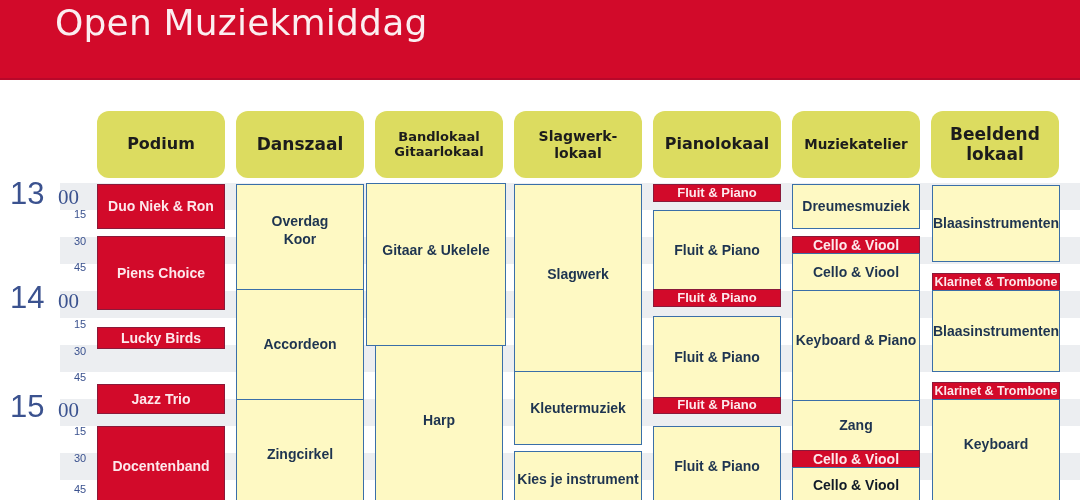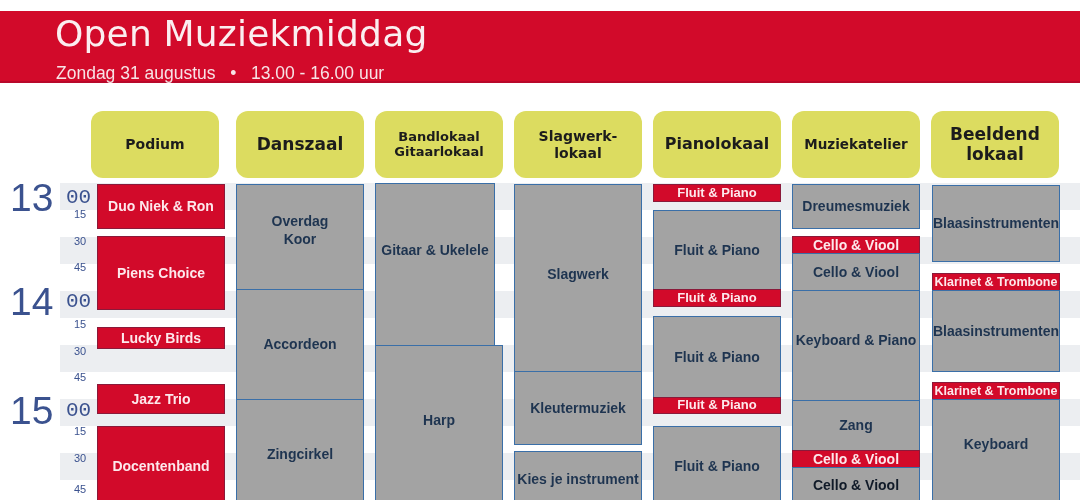--- a/index.html
+++ b/index.html
@@ -1,41 +1,40 @@
 <!DOCTYPE html>
 <html><head>
 <meta charset="utf-8">
 <style>
   * { box-sizing: border-box; margin: 0; padding: 0; }
   html, body { width: 1080px; height: 500px; overflow: hidden; background: #ffffff; font-family: "DejaVu Sans", sans-serif; }
-  .header { position: absolute; left: 0; top: 11px; width: 1080px; height: 72px; background: #d20a2a; border-bottom: 2px solid #b8082a; }
+  .header { position: absolute; left: 0; top: 0; width: 1080px; height: 80px; background: #d20a2a; border-bottom: 2px solid #b8082a; }
   .title { position: absolute; left: 55px; top: 2px; color: #fbeef0; font-family: "DejaVu Sans", sans-serif; font-size: 36px; font-weight: 500; letter-spacing: 0.2px; }
   .subtitle { position: absolute; left: 56px; top: 52px; color: #f7e3e6; font-family: "Liberation Sans", sans-serif; font-size: 17.5px; white-space: pre; }
   .logo { position: absolute; left: 1005px; top: 0; width: 68px; height: 61px; background: #ffffff; display: flex; align-items: center; justify-content: center; }
   .logo span { color: #c8102e; font-family: "DejaVu Sans", sans-serif; font-weight: bold; font-style: italic; font-size: 27px; letter-spacing: -1px; }
 
   .band { position: absolute; left: 60px; width: 1020px; height: 27px; background: #eceef1; }
-  .hour { position: absolute; left: 10px; font-family: "Liberation Sans", sans-serif; font-size: 39px; color: #3b528f; line-height: 1; }
-  .min00 { position: absolute; left: 66px; font-family: Liberation Mono, monospace; font-size: 21px; color: #3b528f; line-height: 1; text-align: center; }
+  .hour { position: absolute; left: 10px; font-family: "Liberation Sans", sans-serif; font-size: 31px; color: #3b528f; line-height: 1; }
+  .min00 { position: absolute; left: 58px; font-family: Liberation Serif, serif; font-size: 21px; color: #3b528f; line-height: 1; text-align: center; }
   .min { position: absolute; left: 74px; font-family: "Liberation Sans", sans-serif; font-size: 11px; color: #3b528f; line-height: 1; }
 
   .colhead { position: absolute; top: 111px; width: 128px; height: 67px; background: #dcdc60; border-radius: 12px; display: flex; align-items: center; justify-content: center; text-align: center; color: #1c1c1c; font-family: "DejaVu Sans", sans-serif; font-weight: bold; line-height: 1.15; white-space: pre-line; }
 
   .blk { position: absolute; display: flex; align-items: center; justify-content: center; text-align: center; font-family: "Liberation Sans", sans-serif; font-size: 14px; line-height: 1.3; white-space: pre-line; font-weight: bold; }
-  .blue { background: #a3a3a3; border: 1px solid #3a6fa8; color: #1e3450; }
+  .blue { background: #fef9c3; border: 1px solid #3a6fa8; color: #1e3450; }
   .red { background: #d20a2a; border: 1px solid #8a1a3a; color: #fde8ec; }
   .strip { font-size: 13px; }
   .dark { color: #101a28; font-weight: bold; }
 </style>
 </head>
 <body>
 
 <div class="header">
   <div class="title">Open Muziekmiddag</div>
-  <div class="subtitle"><span>Zondag 31 augustus</span>   <span>•</span>   <span>13.00 - 16.00 uur</span></div>
 </div>
 
 <div class="band" style="top:183px"></div>
 <div class="band" style="top:237px"></div>
 <div class="band" style="top:291px"></div>
 <div class="band" style="top:345px"></div>
 <div class="band" style="top:399px"></div>
 <div class="band" style="top:453px"></div>
 
 <div class="hour" style="top:178px">13</div>
@@ -49,21 +48,21 @@
 <div class="min" style="top:319px">15</div>
 <div class="min" style="top:346px">30</div>
 <div class="min" style="top:372px">45</div>
 
 <div class="hour" style="top:391px">15</div>
 <div class="min00" style="top:400px">00</div>
 <div class="min" style="top:426px">15</div>
 <div class="min" style="top:453px">30</div>
 <div class="min" style="top:484px">45</div>
 
-<div class="colhead" style="left:91px;font-size:14px">Podium</div>
+<div class="colhead" style="left:97px;font-size:16px">Podium</div>
 <div class="colhead" style="left:236px;font-size:17px">Danszaal</div>
 <div class="colhead" style="left:375px;font-size:13px">Bandlokaal
 Gitaarlokaal</div>
 <div class="colhead" style="left:514px;font-size:14px">Slagwerk-
 lokaal</div>
 <div class="colhead" style="left:653px;font-size:16px">Pianolokaal</div>
 <div class="colhead" style="left:792px;font-size:13.5px">Muziekatelier</div>
 <div class="colhead" style="left:931px;font-size:17px">Beeldend
 lokaal</div>
 
@@ -71,21 +70,21 @@
 <div class="blk red" style="left:97px;top:236px;width:128px;height:74px">Piens Choice</div>
 <div class="blk red" style="left:97px;top:327px;width:128px;height:22px">Lucky Birds</div>
 <div class="blk red" style="left:97px;top:384px;width:128px;height:30px">Jazz Trio</div>
 <div class="blk red" style="left:97px;top:426px;width:128px;height:80px">Docentenband</div>
 
 <div class="blk blue" style="left:236px;top:184px;width:128px;height:106px;padding-bottom:14px">Overdag
 Koor</div>
 <div class="blk blue" style="left:236px;top:289px;width:128px;height:111px">Accordeon</div>
 <div class="blk blue" style="left:236px;top:399px;width:128px;height:110px">Zingcirkel</div>
 
-<div class="blk blue" style="left:375px;top:183px;width:120px;height:163px;padding-bottom:28px">Gitaar &amp; Ukelele</div>
+<div class="blk blue" style="left:366px;top:183px;width:140px;height:163px;padding-bottom:28px">Gitaar &amp; Ukelele</div>
 <div class="blk blue" style="left:375px;top:345px;width:128px;height:160px;padding-bottom:10px">Harp</div>
 
 <div class="blk blue" style="left:514px;top:184px;width:128px;height:188px;padding-bottom:8px">Slagwerk</div>
 <div class="blk blue" style="left:514px;top:371px;width:128px;height:74px">Kleutermuziek</div>
 <div class="blk blue" style="left:514px;top:451px;width:128px;height:60px;padding-bottom:4px">Kies je instrument</div>
 
 <div class="blk red strip" style="left:653px;top:184px;width:128px;height:18px">Fluit &amp; Piano</div>
 <div class="blk blue" style="left:653px;top:210px;width:128px;height:80px">Fluit &amp; Piano</div>
 <div class="blk red strip" style="left:653px;top:289px;width:128px;height:18px">Fluit &amp; Piano</div>
 <div class="blk blue" style="left:653px;top:316px;width:128px;height:82px">Fluit &amp; Piano</div>

